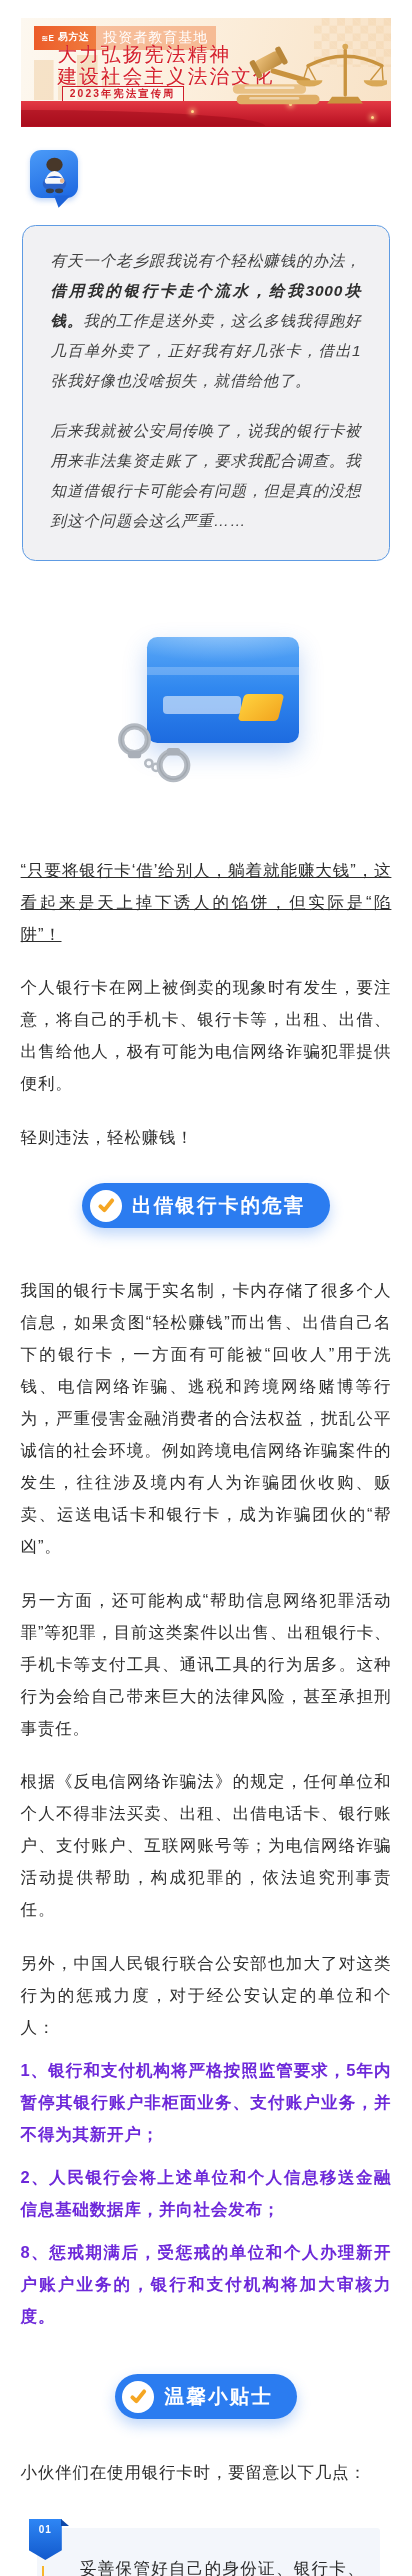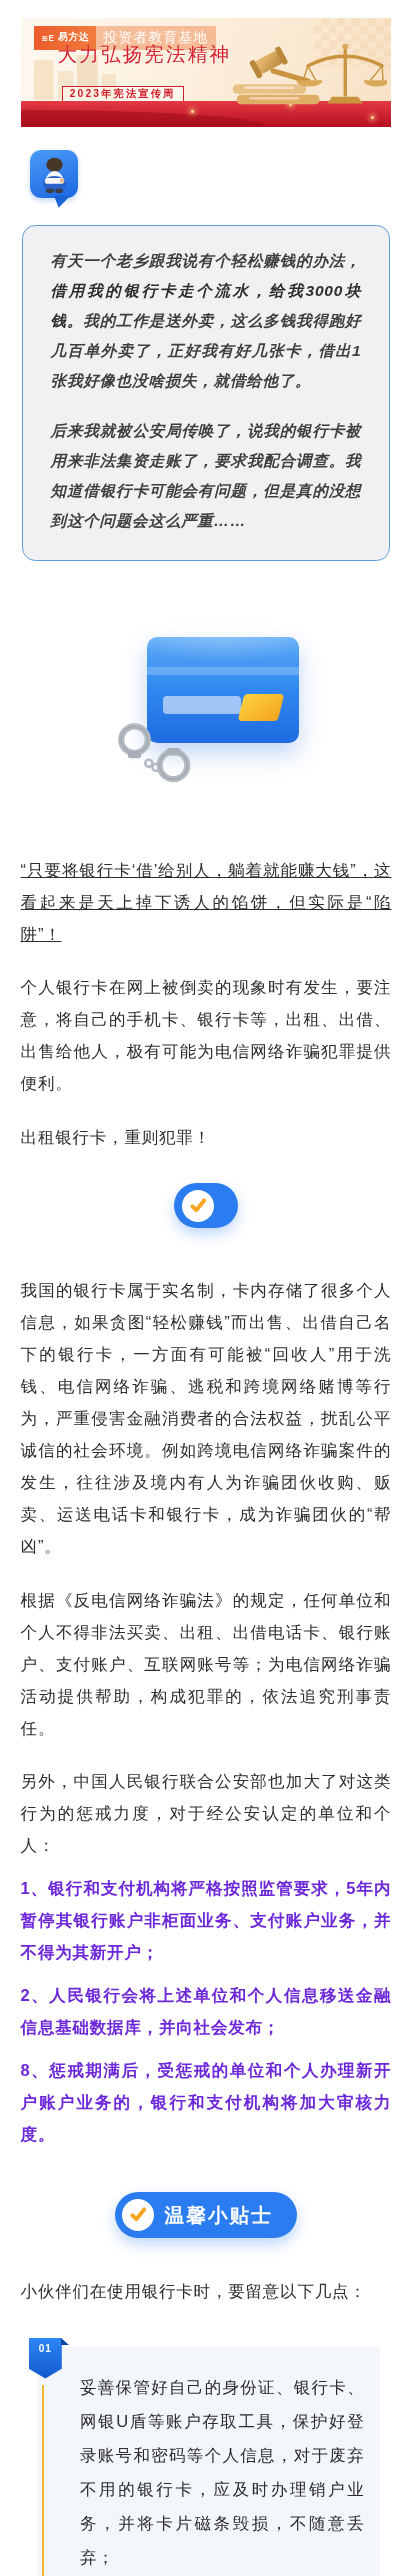--- a/index.html
+++ b/index.html
@@ -42,21 +42,21 @@
   .avatar{position:relative;width:48px;height:48px;margin:23px 0 0 30px;border-radius:11.3px;
     background:linear-gradient(160deg,#4b9bf8,#1b66e0);box-shadow:0 2.1px 5.2px rgba(27,102,224,.25);}
   .avatar svg{position:absolute;inset:0;}
   .avatar-tail{position:absolute;left:24px;bottom:-10.3px;width:16.5px;height:12.4px;background:#1d63d8;
     clip-path:polygon(0 0,100% 0,28% 100%);}
 
   
   .bubble{margin:27px 21.6px 0;border:1.5px solid #5e9be3;border-radius:13.4px;background:#f1f1f3;
     padding:20.6px 28px 24px;}
   .bubble p{margin:0;font-style:italic;font-size:15.5px;line-height:30px;color:#3f3f3f;
-    letter-spacing:0.8px;text-align:justify;font-weight:bold;}
+    letter-spacing:0.8px;text-align:justify;}
   .bubble p + p{margin-top:19.6px;}
   .bubble b{color:#2e2e2e;}
 
   
   .card-illus{position:relative;width:185px;height:143px;margin:76px auto 0;}
   .bankcard{position:absolute;right:0;top:0;width:152px;height:106px;border-radius:10.3px;
     background:linear-gradient(180deg,#5aa8f7 0%,#3188ef 48%,#1d6be0 100%);
     box-shadow:0 10.3px 23px rgba(40,110,220,.28);}
   .bankcard .wave{position:absolute;top:0;left:0;right:0;height:44px;border-radius:10.3px 10.3px 0 0;
     background:radial-gradient(120% 140% at 50% -40%,rgba(255,255,255,.45),rgba(255,255,255,0) 70%);}
@@ -109,20 +109,21 @@
     <div class="checker"></div>
     <div class="skyline"></div>
     <div class="logo-row">
       <div class="logo-badge">
         <span class="logo-mark">≋E</span>
         <span>易方达</span>
       </div>
       <div class="logo-badge2">投资者教育基地</div>
     </div>
     <div class="banner-title l1">大力弘扬宪法精神</div>
+    <div class="banner-title l2">建设社会主义法治文化</div>
     <div class="banner-tag">2023年宪法宣传周</div>
     <div class="banner-red">
       <div class="swoosh"></div>
     </div>
     <span class="spark" style="left:170px;bottom:13.4px;"></span>
     <span class="spark" style="left:268px;bottom:20.6px;"></span>
     <span class="spark" style="left:350px;bottom:7.2px;"></span>
     <svg class="justice-art" viewBox="0 0 320 160">
       <defs>
         <linearGradient id="gold" x1="0" y1="0" x2="1" y2="1">
@@ -195,33 +196,35 @@
       <circle cx="82" cy="96" r="7" fill="none" stroke="#b4bac2" stroke-width="5"></circle>
       <circle cx="116" cy="92" r="27" fill="none" stroke="#b4bac2" stroke-width="12"></circle>
       <circle cx="116" cy="92" r="27" fill="none" stroke="#8e949c" stroke-width="3" opacity=".45"></circle>
       <rect x="103" y="58" width="26" height="15" rx="5" fill="#a9afb8"></rect>
     </svg>
   </div>
 
   <div class="article">
     <p class="para first">“只要将银行卡‘借’给别人，躺着就能赚大钱”，这看起来是天上掉下诱人的馅饼，但实际是“陷阱”！</p>
     <p class="para">个人银行卡在网上被倒卖的现象时有发生，要注意，将自己的手机卡、银行卡等，出租、出借、出售给他人，极有可能为电信网络诈骗犯罪提供便利。</p>
-    <p class="para">出租银行卡，重则犯罪！</p>
+    <p class="para">轻则违法，轻松赚钱！</p>
   </div>
 
   <div class="pill">
     <span class="check-circle">
       <svg viewBox="0 0 40 40">
           <path d="M9 21 L17 29 L33 9" stroke="#f5a623" stroke-width="8" fill="none" stroke-linecap="round" stroke-linejoin="round"></path>
         </svg>
     </span>
+    <span class="pill-label">出借银行卡的危害</span>
   </div>
 
   <div class="article">
     <p class="para" style="margin-top:46px;">我国的银行卡属于实名制，卡内存储了很多个人信息，如果贪图“轻松赚钱”而出售、出借自己名下的银行卡，一方面有可能被“回收人”用于洗钱、电信网络诈骗、逃税和跨境网络赌博等行为，严重侵害金融消费者的合法权益，扰乱公平诚信的社会环境。例如跨境电信网络诈骗案件的发生，往往涉及境内有人为诈骗团伙收购、贩卖、运送电话卡和银行卡，成为诈骗团伙的“帮凶”。</p>
+    <p class="para">另一方面，还可能构成“帮助信息网络犯罪活动罪”等犯罪，目前这类案件以出售、出租银行卡、手机卡等支付工具、通讯工具的行为居多。这种行为会给自己带来巨大的法律风险，甚至承担刑事责任。</p>
     <p class="para">根据《反电信网络诈骗法》的规定，任何单位和个人不得非法买卖、出租、出借电话卡、银行账户、支付账户、互联网账号等；为电信网络诈骗活动提供帮助，构成犯罪的，依法追究刑事责任。</p>
     <p class="para">另外，中国人民银行联合公安部也加大了对这类行为的惩戒力度，对于经公安认定的单位和个人：</p>
     <p class="penalty">1、银行和支付机构将严格按照监管要求，5年内暂停其银行账户非柜面业务、支付账户业务，并不得为其新开户；</p>
     <p class="penalty">2、人民银行会将上述单位和个人信息移送金融信息基础数据库，并向社会发布；</p>
     <p class="penalty">8、惩戒期满后，受惩戒的单位和个人办理新开户账户业务的，银行和支付机构将加大审核力度。</p>
   </div>
 
   <div class="pill tips">
     <span class="check-circle">
       <svg viewBox="0 0 40 40">

